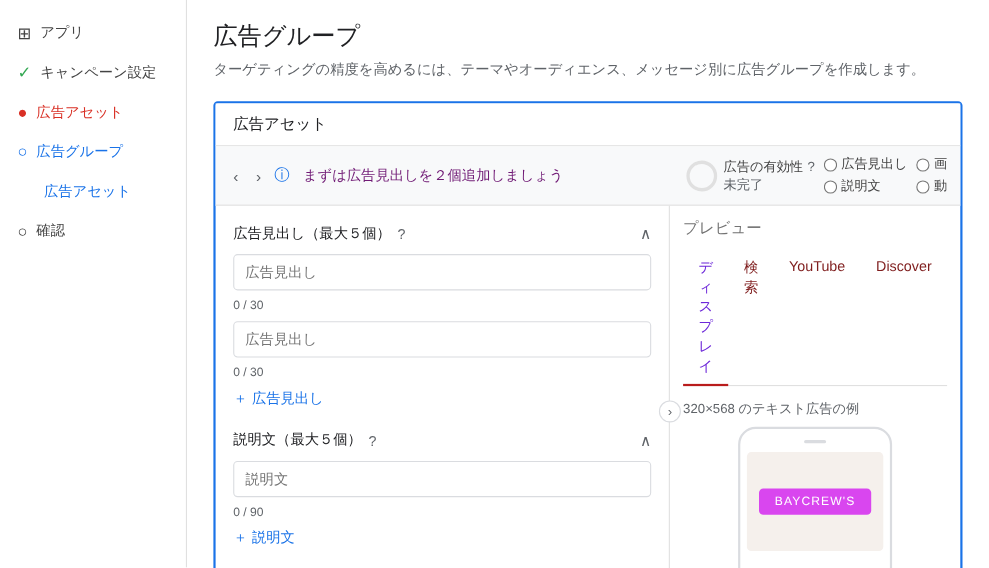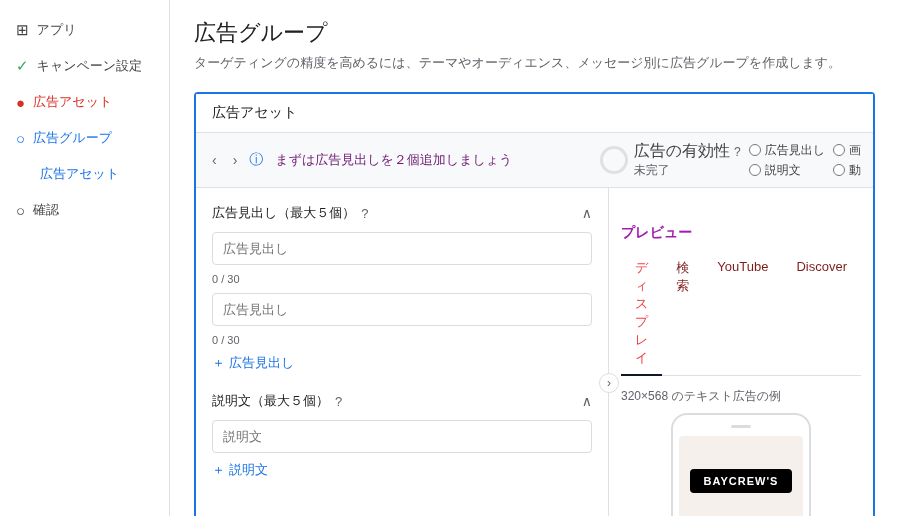--- a/index.html
+++ b/index.html
@@ -105,21 +105,21 @@
     .effectiveness-circle {
       width: 28px;
       height: 28px;
       border-radius: 50%;
       border: 3px solid #e0e0e0;
       display: flex;
       align-items: center;
       justify-content: center;
     }
     .effectiveness-label {
-      font-size: 16px;
+      font-size: 12px;
       color: #444;
     }
     .effectiveness-status {
       font-size: 12px;
       color: #5f6368;
     }
 
     
     .radio-options {
       display: flex;
@@ -213,42 +213,41 @@
       gap: 4px;
       margin-top: 6px;
       background: none;
       border: none;
       padding: 0;
     }
 
     
     .preview-title {
       font-size: 14px;
-      font-weight: 700;
-      color: #a21caf;
+      font-weight: 400;
+      color: #737373;
       margin-bottom: 10px;
-      margin-top: 24px;
     }
     .preview-tabs {
       display: flex;
       border-bottom: 1px solid #e0e0e0;
       margin-bottom: 12px;
       gap: 0;
     }
     .preview-tab {
       padding: 7px 14px;
       font-size: 13px;
       color: #7f1d1d;
       cursor: pointer;
       border-bottom: 2px solid transparent;
       margin-bottom: -1px;
     }
     .preview-tab.active {
-      color: #ef4444;
-      border-bottom: 2px solid #0f172a;
+      color: #6d28d9;
+      border-bottom: 2px solid #b91c1c;
       font-weight: 500;
     }
 
     .preview-device-label {
       font-size: 12px;
       color: #5f6368;
       margin-bottom: 8px;
       text-align: left;
     }
 
@@ -280,26 +279,26 @@
       justify-content: center;
       min-height: 90px;
     }
     .brand-logo-area {
       display: flex;
       flex-direction: column;
       align-items: center;
       padding: 8px;
     }
     .brand-bg {
-      background: #000000;
+      background: #d946ef;
       color: #fff;
       padding: 6px 14px;
       border-radius: 4px;
       font-size: 11px;
-      font-weight: 700;
+      font-weight: 400;
       letter-spacing: 1px;
     }
 
     .preview-panel-wrapper {
       position: relative;
       flex: 1;
     }
   </style>
 </head>
 <body>
@@ -413,20 +412,21 @@
           <div class="section-header">
             <div style="display:flex;align-items:center;gap:6px;">
               <span class="section-title">説明文（最大５個）</span>
               <span class="help-icon">?</span>
             </div>
             <button class="collapse-btn">∧</button>
           </div>
 
           <div class="form-field">
             <input class="form-input" type="text" placeholder="説明文" style="">
+            <div class="char-count">0 / 90</div>
           </div>
 
           <button class="add-link">
             <span>＋</span>
             <span>説明文</span>
           </button>
         </div>
       </div>
 
       <div class="preview-panel-wrapper">

